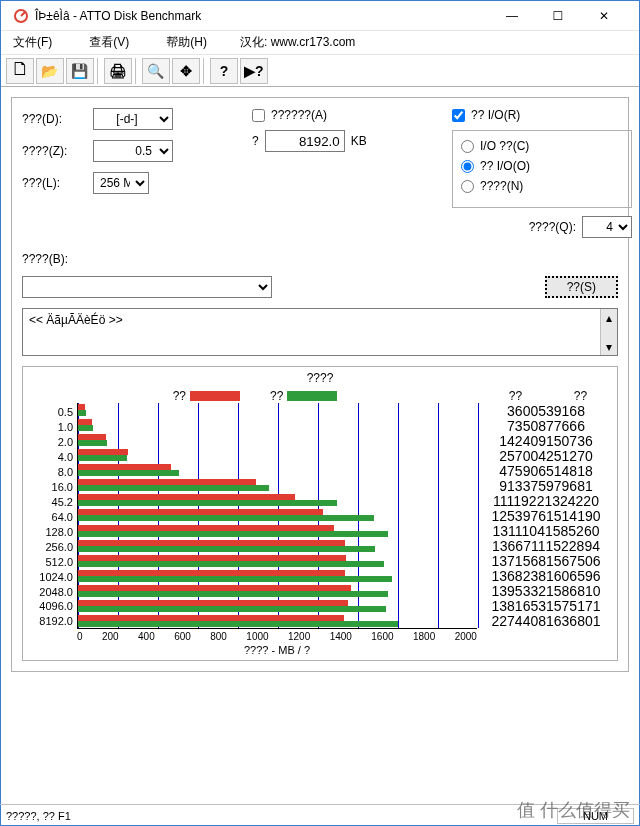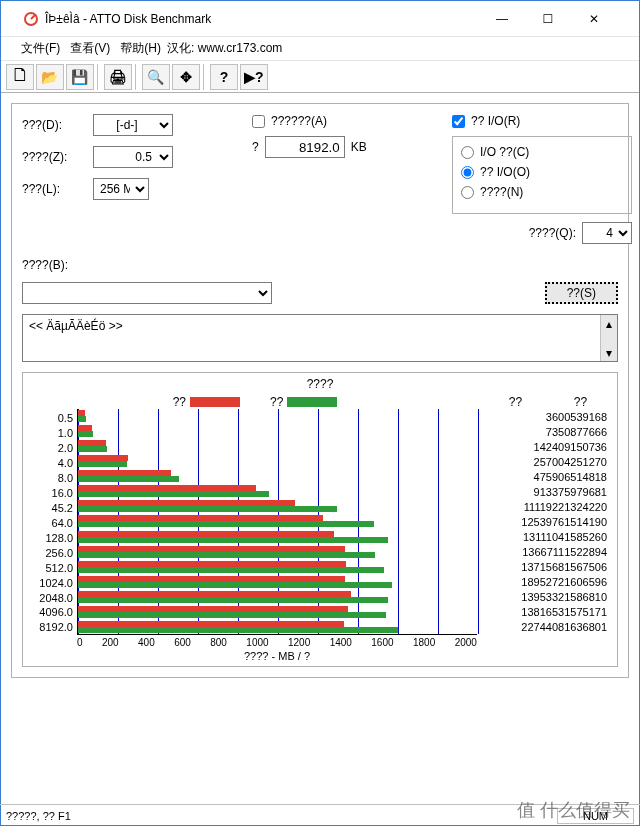--- a/index.html
+++ b/index.html
@@ -1,22 +1,22 @@
 <!DOCTYPE html>
 <html><head>
 <meta charset="utf-8">
 <style>
 * { box-sizing: border-box; margin: 0; padding: 0; }
 body { font-family: "Microsoft Sans Serif", Tahoma, sans-serif; font-size: 12px; background: #fff; width: 640px; height: 826px; border: 1px solid #3a7ecf; overflow: hidden; }
-.titlebar { height: 36px; background: #fff; color: #000; display: flex; align-items: center; padding: 0 22px; border-bottom: 1px solid #e5e5e5; }
+.titlebar { height: 30px; background: #fff; color: #000; display: flex; align-items: center; padding: 0 12px; border-bottom: 1px solid #e5e5e5; }
 .titlebar .icon { width: 16px; height: 16px; margin-right: 6px; }
 .titlebar .title { flex: 1; font-size: 12px; }
 .titlebar .btns { display: flex; gap: 0; }
 .titlebar .wbtn { width: 46px; height: 30px; display: flex; align-items: center; justify-content: center; cursor: pointer; }
-.menubar { height: 24px; display: flex; align-items: center; padding: 0 16px; gap: 2px; border-bottom: 1px solid #e5e5e5; }
+.menubar { height: 24px; display: flex; align-items: center; padding: 0 8px; gap: 29px; border-bottom: 1px solid #e5e5e5; }
 .menubar .menu { cursor: pointer; padding: 2px 4px; }
 .menubar .credit { }
 .toolbar { height: 32px; display: flex; align-items: center; padding: 2px 4px; gap: 0; border-bottom: 1px solid #b0b0b0; }
 .toolbar .tbtn { width: 28px; height: 26px; border: 1px solid #c0c0c0; margin: 0 1px; display: flex; align-items: center; justify-content: center; background: #f4f4f4; cursor: pointer; font-size: 14px; font-weight: bold; }
 .toolbar .sep { width: 4px; height: 26px; border-left: 1px solid #c0c0c0; margin: 0 2px; }
 .content { padding: 10px 10px 6px 10px; }
 .fieldset { border: 1px solid #b0b0b0; padding: 10px; position: relative; }
 .topgrid { display: grid; grid-template-columns: 230px 200px 180px; gap: 0; align-items: start; }
 .row { display: flex; align-items: center; margin-bottom: 10px; gap: 6px; }
 .lbl { width: 65px; text-align: left; }
@@ -45,21 +45,21 @@
 .ylabels { width: 50px; display: flex; flex-direction: column; justify-content: space-around; align-items: flex-end; padding-top: 2px; padding-right: 4px; }
 .ylabels .yl { font-size: 11px; height: 14px; line-height: 14px; }
 .plot { position: relative; width: 400px; height: 226px; border-left: 1px solid #000; border-bottom: 1px solid #000; }
 .plot .grid { position: absolute; top: 0; bottom: 0; width: 1px; background: #0000cc; }
 .bar-pair { position: absolute; left: 0; height: 6px; }
 .bar-pair.red { background: #e03c31; }
 .bar-pair.green { background: #2e9c3a; }
 .xaxis { margin-left: 50px; width: 400px; display: flex; justify-content: space-between; font-size: 10px; margin-top: 2px; }
 .xlabel { text-align: center; font-size: 11px; margin-left: 50px; width: 400px; margin-top: 2px; }
 .numbers { width: 130px; display: flex; flex-direction: column; justify-content: space-around; padding-left: 8px; }
-.numrow { display: flex; justify-content: flex-end; font-size: 11px; height: 14px; line-height: 14px; }
+.numrow { display: flex; justify-content: center; font-size: 14px; height: 14px; line-height: 14px; }
 .num-head { display: flex; justify-content: space-around; width: 130px; margin-left: auto; font-size: 12px; }
 .statusbar { position: absolute; bottom: 0; left: 0; right: 0; height: 22px; border-top: 1px solid #c0c0c0; display: flex; align-items: center; padding: 0 6px; font-size: 11px; }
 .statusbar .sseg { border: 1px solid #c0c0c0; padding: 1px 25px; margin-left: auto; }
 .watermark { position: absolute; bottom: 4px; right: 10px; opacity: 0.6; font-size: 18px; color: #333; pointer-events: none; }
 input[type=checkbox], input[type=radio] { width: 13px; height: 13px; }
 </style>
 </head>
 <body>
 
 <div class="titlebar">
@@ -289,21 +289,21 @@
             </div>
             <div class="numrow">
               <span>1366711</span>
               <span>1522894</span>
             </div>
             <div class="numrow">
               <span>1371568</span>
               <span>1567506</span>
             </div>
             <div class="numrow">
-              <span>1895272</span>
+              <span>1368238</span>
               <span>1606596</span>
             </div>
             <div class="numrow">
               <span>1395332</span>
               <span>1586810</span>
             </div>
             <div class="numrow">
               <span>1381653</span>
               <span>1575171</span>
             </div>

